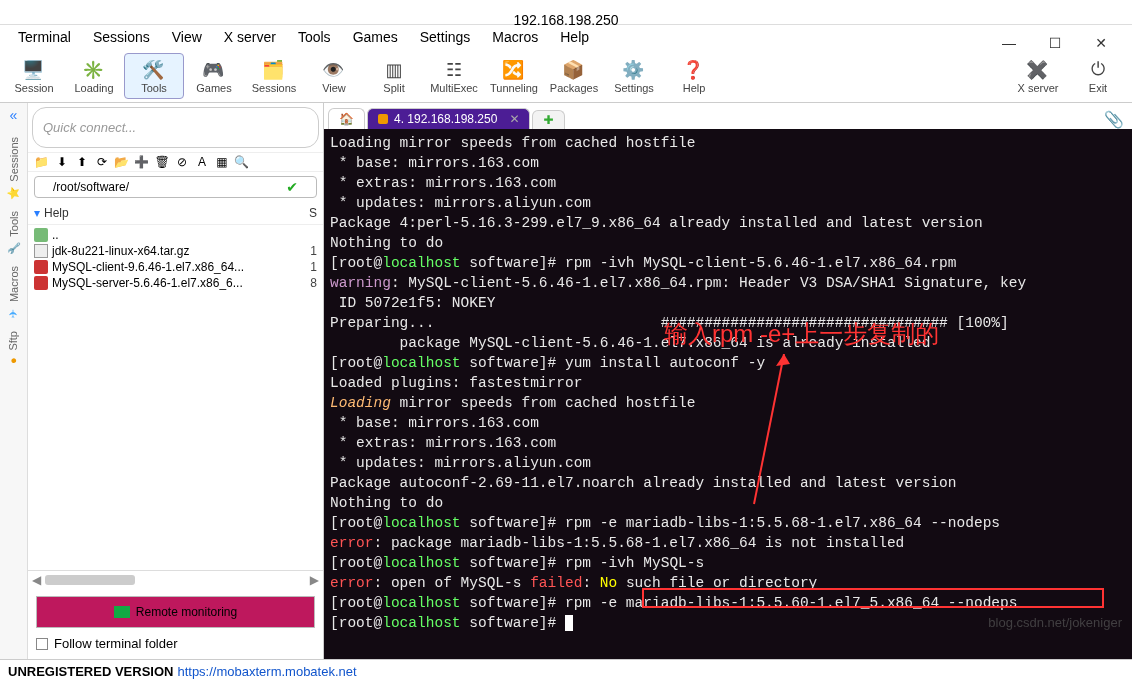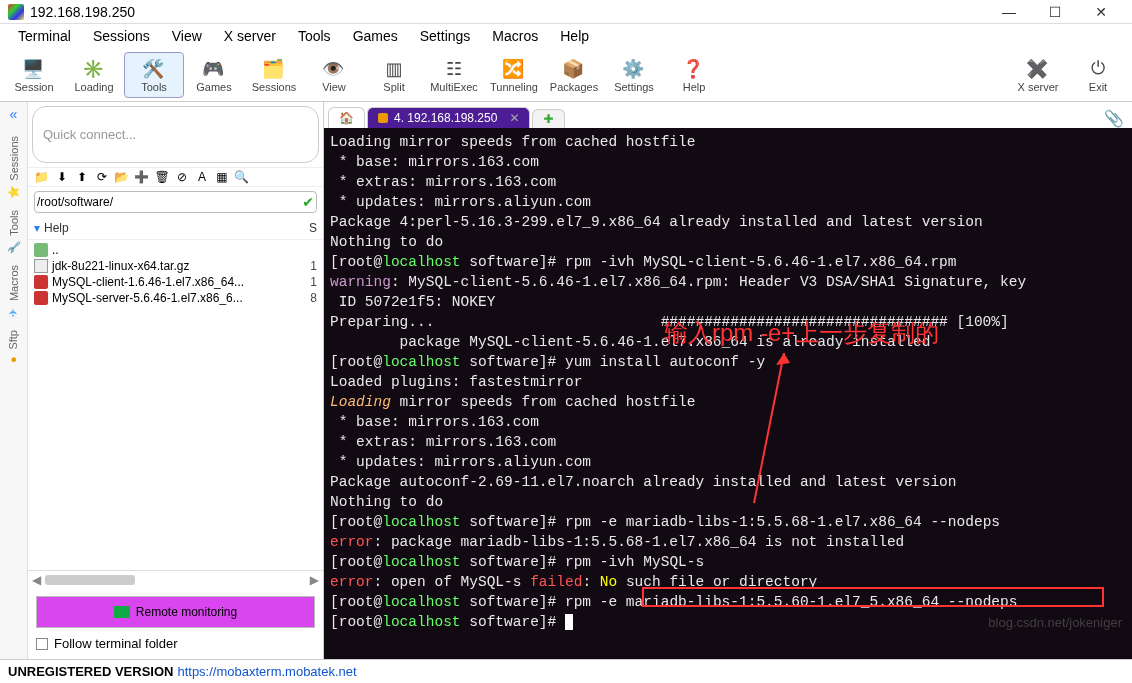--- a/index.html
+++ b/index.html
@@ -1,51 +1,51 @@
 <!DOCTYPE html>
 <html><head>
 <meta charset="utf-8">
 <style>
 * { box-sizing: border-box; margin: 0; padding: 0; }
 body { font-family: "Segoe UI", Arial, sans-serif; font-size: 12px; background: #fff; width: 1132px; height: 683px; overflow: hidden; display: flex; flex-direction: column; }
-.titlebar { height: 24px; display: flex; align-items: center; padding: 4px 8px; border-bottom: 1px solid #ddd; }
+.titlebar { height: 24px; display: flex; align-items: center; padding: 12px 8px; border-bottom: 1px solid #ddd; flex-direction: column; }
 .titlebar .app-icon { width: 16px; height: 16px; margin-right: 6px; background: linear-gradient(135deg,#e33,#3c3,#33e,#ee3); border-radius:2px; }
 .titlebar .title { font-size: 14px; }
 .win-controls { margin-left: auto; display: flex; }
 .win-controls div { width: 46px; height: 30px; display: flex; align-items: center; justify-content: center; font-size: 14px; color:#333; }
 .menubar { display: flex; gap: 2px; padding: 2px 8px; font-size: 14px; }
 .menubar .menu-item { padding: 2px 10px; }
 .toolbar { display: flex; align-items: center; border-bottom: 1px solid #ccc; background: #fff; height:54px; padding:0 4px; }
 .tool { width: 60px; text-align: center; font-size: 11px; color: #444; padding:4px 0; border-radius:4px; }
 .tool.active { background:#e6f3ff; border:1px solid #99c; }
 .tool .ticon { height: 24px; display:flex; align-items:center; justify-content:center; font-size:18px; }
 .toolbar-gap { flex:1; }
 .main { flex:1; display:flex; min-height:0; }
 .rail { width:28px; background:#f7f7f7; border-right:1px solid #ddd; display:flex; flex-direction:column; align-items:center; padding-top:4px; gap:8px; }
 .rail .collapse { color:#2a7fff; font-size:14px; }
 .rail .tab { writing-mode: vertical-rl; transform: rotate(180deg); font-size:11px; padding:6px 2px; color:#666; }
 .rail .tab .ticn { display:inline-block; transform: rotate(90deg); margin-bottom:4px; font-size:11px; }
 .left { width:296px; border-right:1px solid #ccc; display:flex; flex-direction:column; background:#fff; }
-.quick { border:1px solid #ccc; border-radius:14px; margin:4px; padding:20px 10px; color:#999; font-size:13px; }
+.quick { border:1px solid #ccc; border-radius:14px; margin:4px; padding:12px 10px; color:#999; font-style:italic; font-size:13px; }
 .ftb { display:flex; gap:4px; padding:2px 6px; border-top:1px solid #eee; border-bottom:1px solid #eee; font-size:12px; }
 .ftb span { width:16px; text-align:center; }
-.path { margin:4px 6px; border:1px solid #bbb; border-radius:4px; padding:2px 2px; font-size:12px; display:flex; align-items:center; }
+.path { margin:4px 6px; border:1px solid #bbb; border-radius:4px; padding:2px 18px; font-size:12px; display:flex; align-items:center; }
 .path .ok { margin-left:auto; color:#2a2; font-size:14px; }
 .filehead { display:flex; padding:4px 6px; border-bottom:1px solid #eee; font-size:12px; color:#333; }
 .filehead .arrow { color:#2a7fff; margin-right:4px; }
 .filelist { flex:1; overflow:auto; padding:2px 6px; font-size:12px; }
 .frow { display:flex; align-items:center; gap:4px; padding:1px 0; }
 .frow .siz { margin-left:auto; color:#444; }
 .fic { width:14px; height:14px; display:inline-block; }
 .fic.folder { background:#7b7; border-radius:2px; }
 .fic.archive { background:#eee; border:1px solid #999; }
 .fic.rpm { background:#c33; border-radius:2px; }
 .hscroll { height:18px; border-top:1px solid #ddd; display:flex; align-items:center; padding:0 4px; color:#888; }
 .hscroll .thumb { width:90px; height:10px; background:#ccc; border-radius:3px; margin:0 auto 0 4px; }
-.remote-btn { margin:8px; border:1px solid #bbb; background:#d946ef; padding:8px; text-align:center; display:flex; align-items:center; justify-content:center; gap:6px; }
+.remote-btn { margin:8px; border:1px solid #bbb; background:#be185d; padding:8px; text-align:center; display:flex; align-items:center; justify-content:center; gap:6px; }
 .remote-btn .ric { width:16px; height:12px; background:#1a4; display:inline-block; }
 .follow { margin:0 8px 8px; display:flex; align-items:center; gap:6px; font-size:13px; }
 .follow .cb { width:12px; height:12px; border:1px solid #888; }
 .right { flex:1; display:flex; flex-direction:column; background:#fff; min-width:0; }
 .tabs { display:flex; align-items:flex-end; height:26px; background:#fff; padding-left:4px; gap:2px; }
 .tab-btn { background:#e9e9e9; border:1px solid #ccc; border-bottom:none; border-radius:6px 6px 0 0; padding:3px 10px; font-size:12px; display:flex; align-items:center; gap:6px; }
 .tab-btn.home { background:#fff; }
 .tab-btn.active { background:#4c1d95; color:#fff; }
 .tab-btn .x { color:#aaa; margin-left:6px; }
 .tab-btn.new { background:#f3f3f3; padding:2px 10px; color:#3a3; }
@@ -186,21 +186,21 @@
           <span class="fic folder"></span>
           <span>..</span>
         </div>
         <div class="frow">
           <span class="fic archive"></span>
           <span>jdk-8u221-linux-x64.tar.gz</span>
           <span class="siz">1</span>
         </div>
         <div class="frow">
           <span class="fic rpm"></span>
-          <span>MySQL-client-1.6.46-1.el7.x86_64...</span>
+          <span>MySQL-client-9.6.46-1.el7.x86_64...</span>
           <span class="siz">1</span>
         </div>
         <div class="frow">
           <span class="fic rpm"></span>
           <span>MySQL-server-5.6.46-1.el7.x86_6...</span>
           <span class="siz">8</span>
         </div>
       </div>
     <div class="hscroll">
       <span>◀</span>

